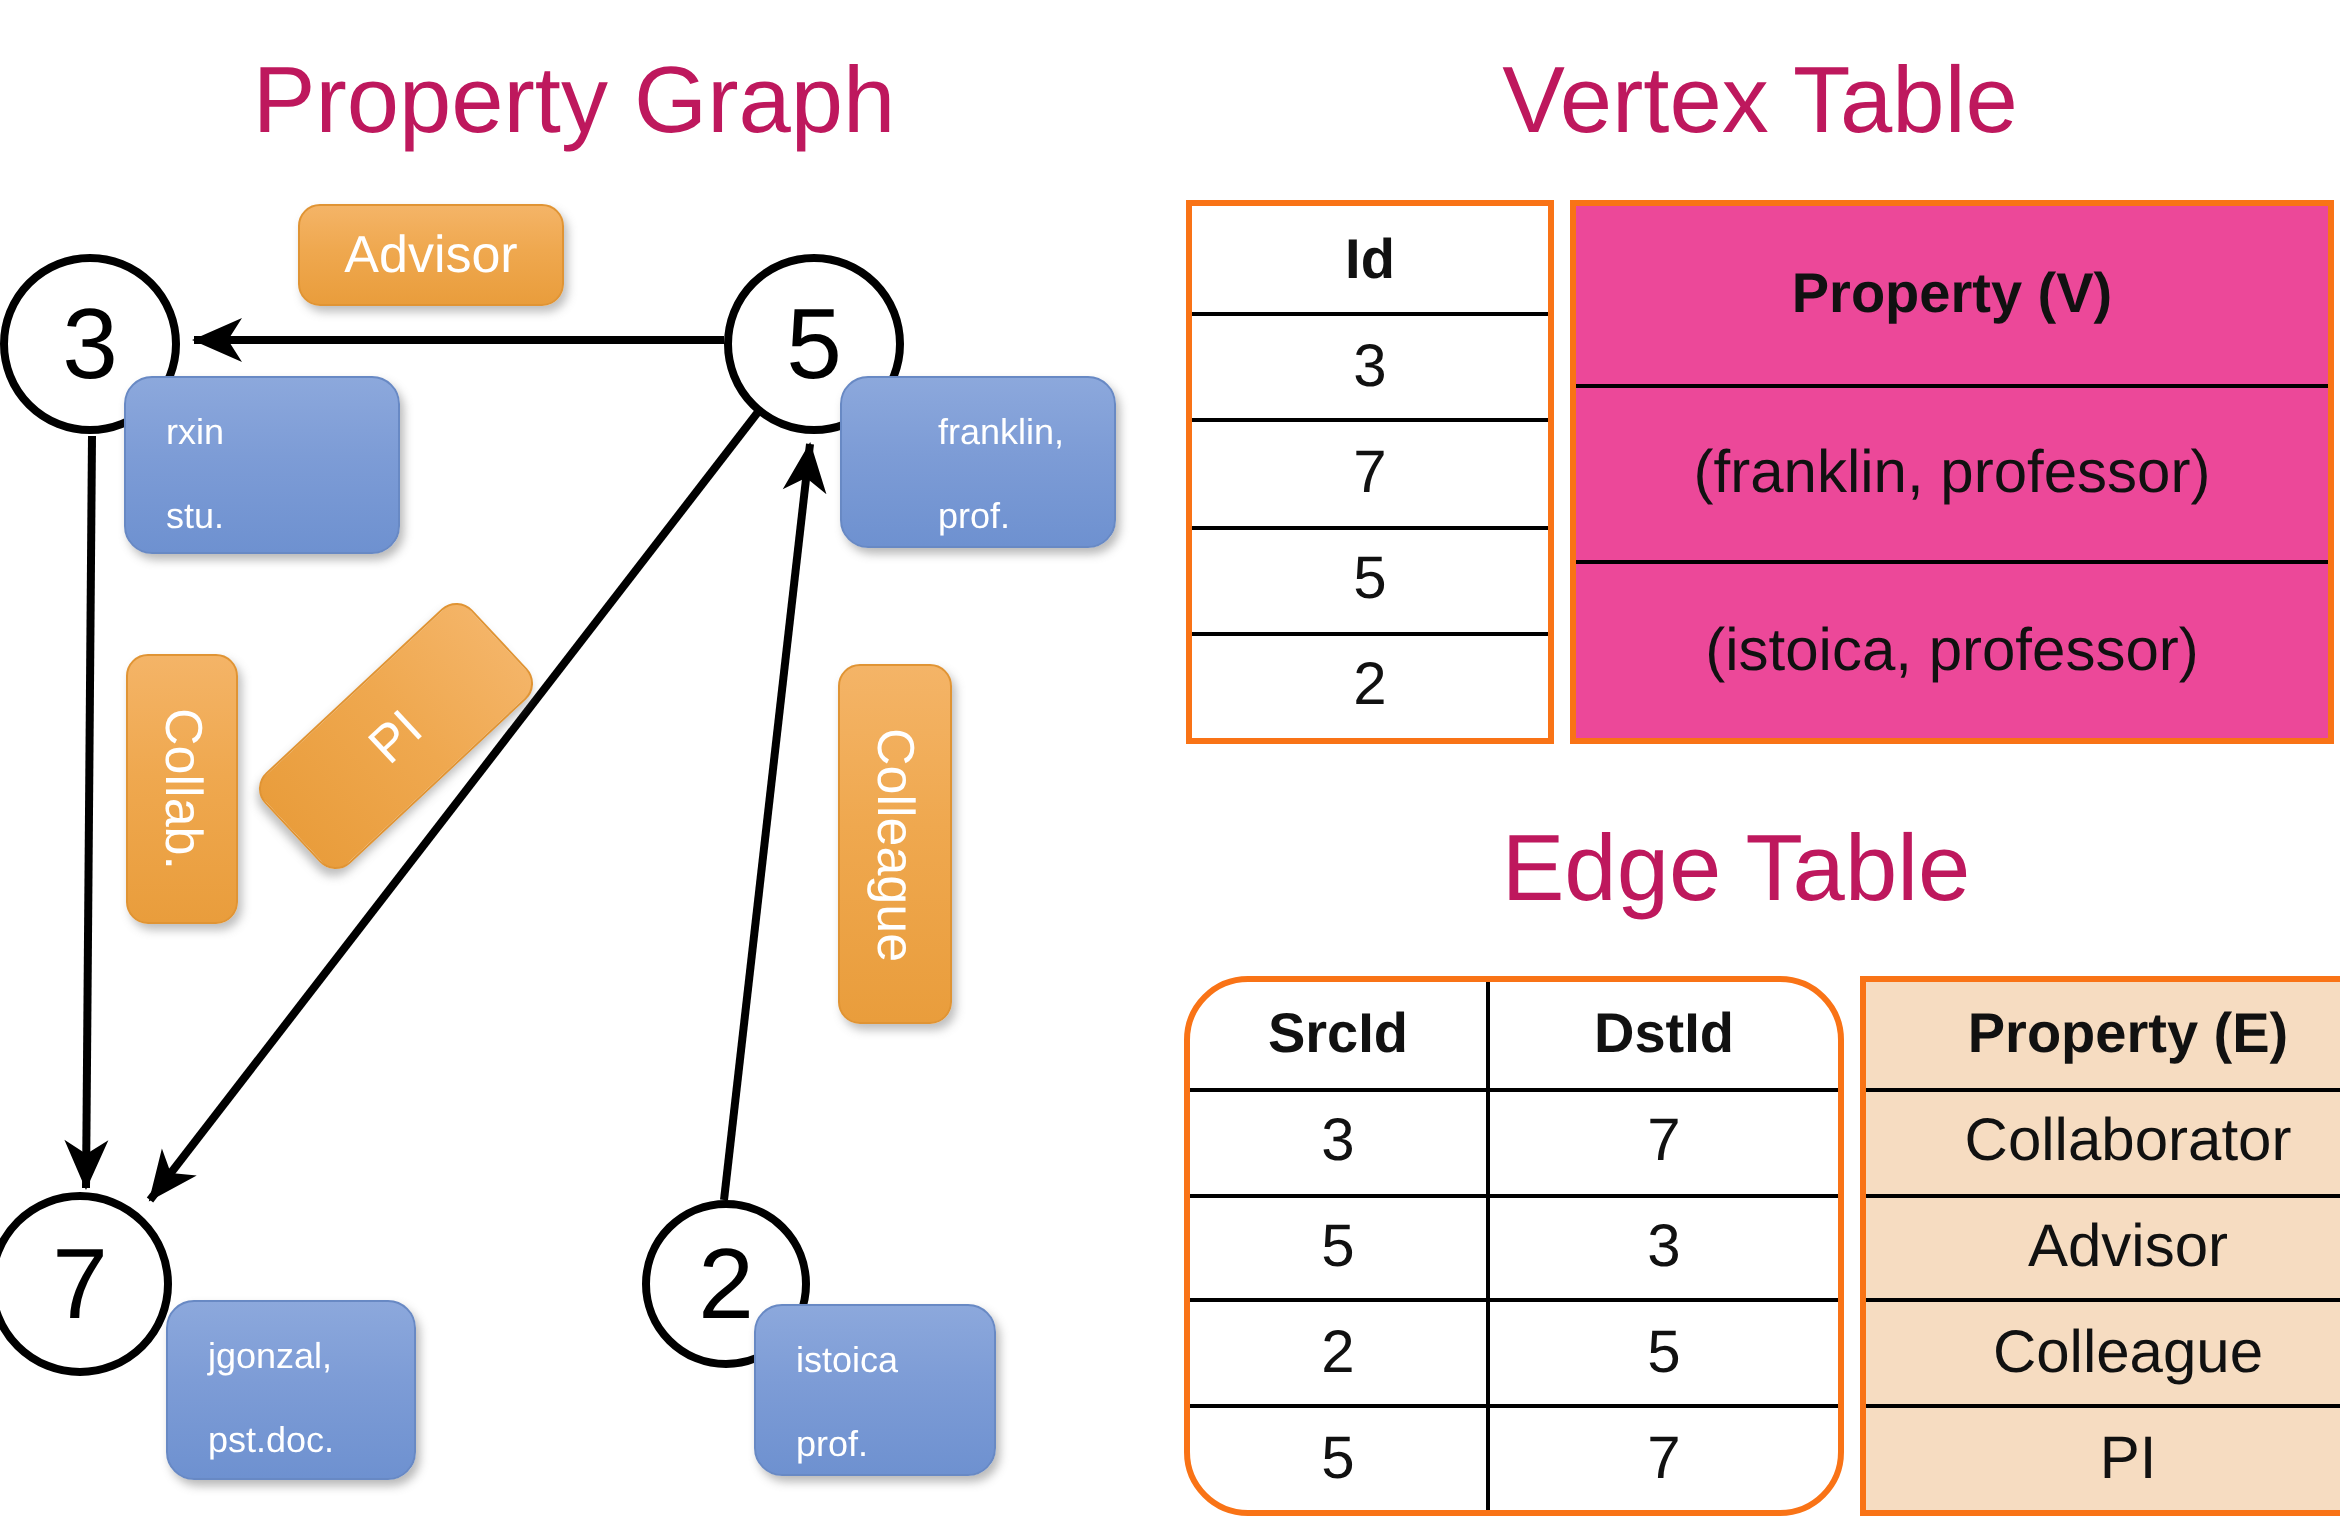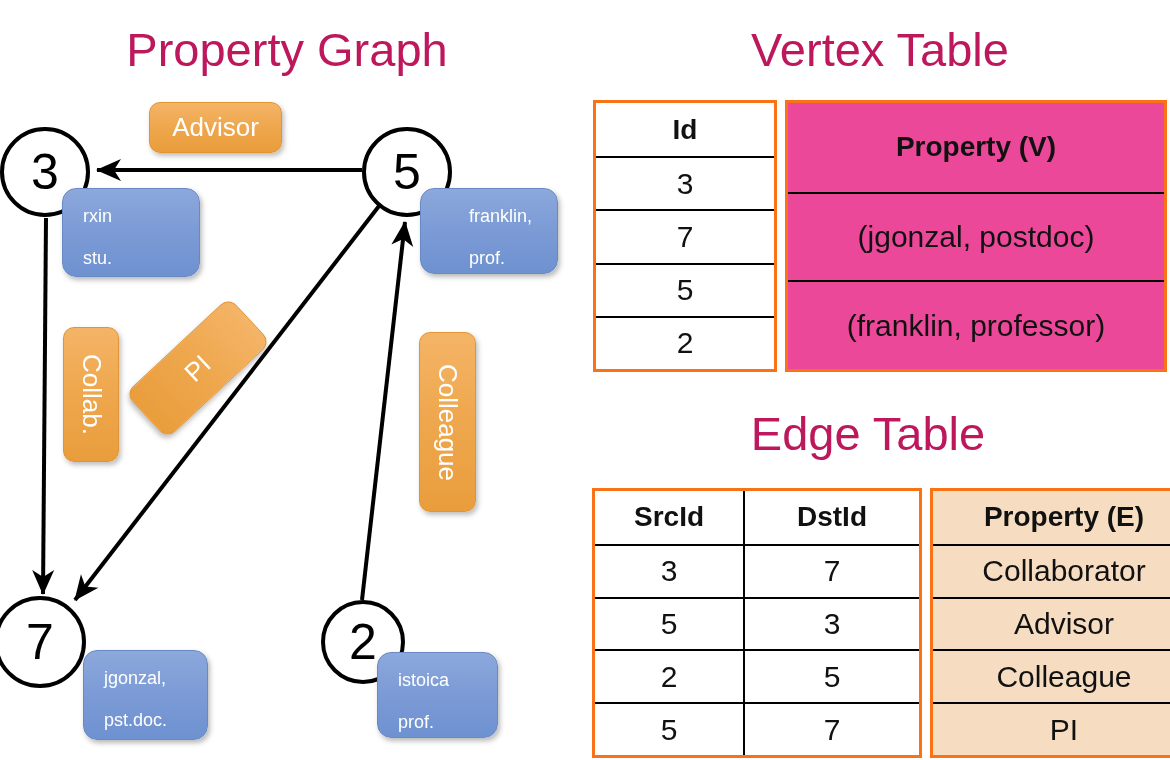--- a/index.html
+++ b/index.html
@@ -132,32 +132,32 @@
       <div class="row">
           <div class="cell">2</div>
         </div>
     </div>
 
     <div class="tbl" style="left:785px; top:100px; width:382px; height:272px;">
       <div class="row">
           <div class="cell hdr vfill">Property (V)</div>
         </div>
       <div class="row">
-          <div class="cell vfill">(jgonzal, postdoc)</div>
+          <div class="cell vfill">(franklin, professor)</div>
         </div>
       <div class="row">
-          <div class="cell vfill">(franklin, professor)</div>
+          <div class="cell vfill">(istoica, professor)</div>
         </div>
     </div>
   </section>
 
   <section>
     <div class="title" style="left:668px; top:406px; width:400px;">Edge Table</div>
 
-    <div class="tbl" style="left:592px; top:488px; width:330px; height:270px;">
+    <div class="tbl" style="left:592px; top:488px; width:330px; height:270px;border-radius:32px;">
       <div class="row">
         <div class="cell hdr" style="flex:0 0 148px;">SrcId</div>
         <div class="cell hdr">DstId</div>
       </div>
       <div class="row">
         <div class="cell" style="flex:0 0 148px;">3</div>
         <div class="cell">7</div>
       </div>
       <div class="row">
         <div class="cell" style="flex:0 0 148px;">5</div>

